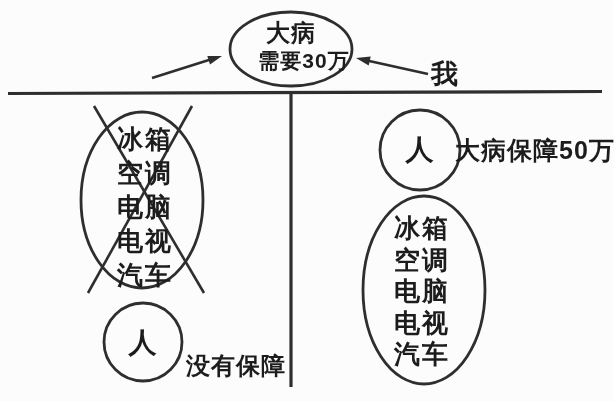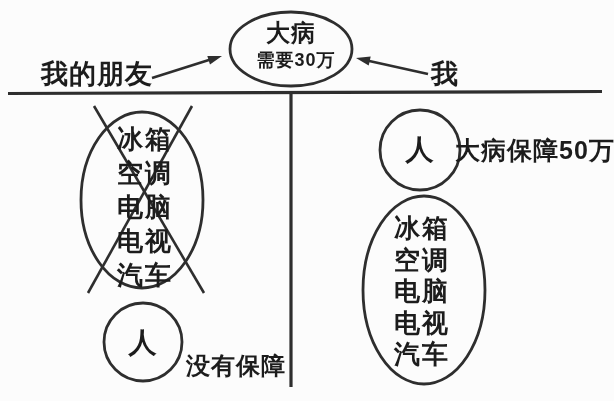--- a/index.html
+++ b/index.html
@@ -33,21 +33,21 @@
     stroke: none;
   }
   .txt {
     position: absolute;
     transform: translate(-50%, -50%);
     white-space: nowrap;
     line-height: 1;
     letter-spacing: 1px;
   }
   .bubble-line1 { left: 291px; top: 33px;  font-size: 24px; }
-  .bubble-line2 { left: 296px; top: 60px;  font-size: 18px; }
+  .bubble-line2 { left: 304px; top: 60px;  font-size: 21px; }
   .friend-label { left: 97px;  top: 74px;  font-size: 27px; }
   .me-label     { left: 445px; top: 74px;  font-size: 27px; }
   .person-glyph { font-size: 28px; }
   .left-person  { left: 143px; top: 343px; }
   .right-person { left: 420px; top: 150px; }
   .left-caption  { left: 236px; top: 339px; font-size: 24px; margin-top: 27px; }
   .right-caption { left: 535px; top: 150px; font-size: 25px; text-align: right; }
   .items {
     position: absolute;
     transform: translateX(-50%);
@@ -90,21 +90,20 @@
     <circle cx="143" cy="342" r="39" stroke-width="2.8"></circle>
 
     <circle cx="420" cy="150" r="40" stroke-width="2.8"></circle>
 
     <ellipse cx="424" cy="290" rx="61" ry="94" stroke-width="2.8"></ellipse>
   </svg>
 
   <div class="txt bubble-line1">大病</div>
   <div class="txt bubble-line2">需要30万</div>
 
-  <div class="txt friend-label">我的朋友</div>
   <div class="txt me-label">我</div>
 
   <div class="items left-items">
     <div class="item">冰箱</div>
     <div class="item">空调</div>
     <div class="item">电脑</div>
     <div class="item">电视</div>
     <div class="item">汽车</div>
   </div>
 

